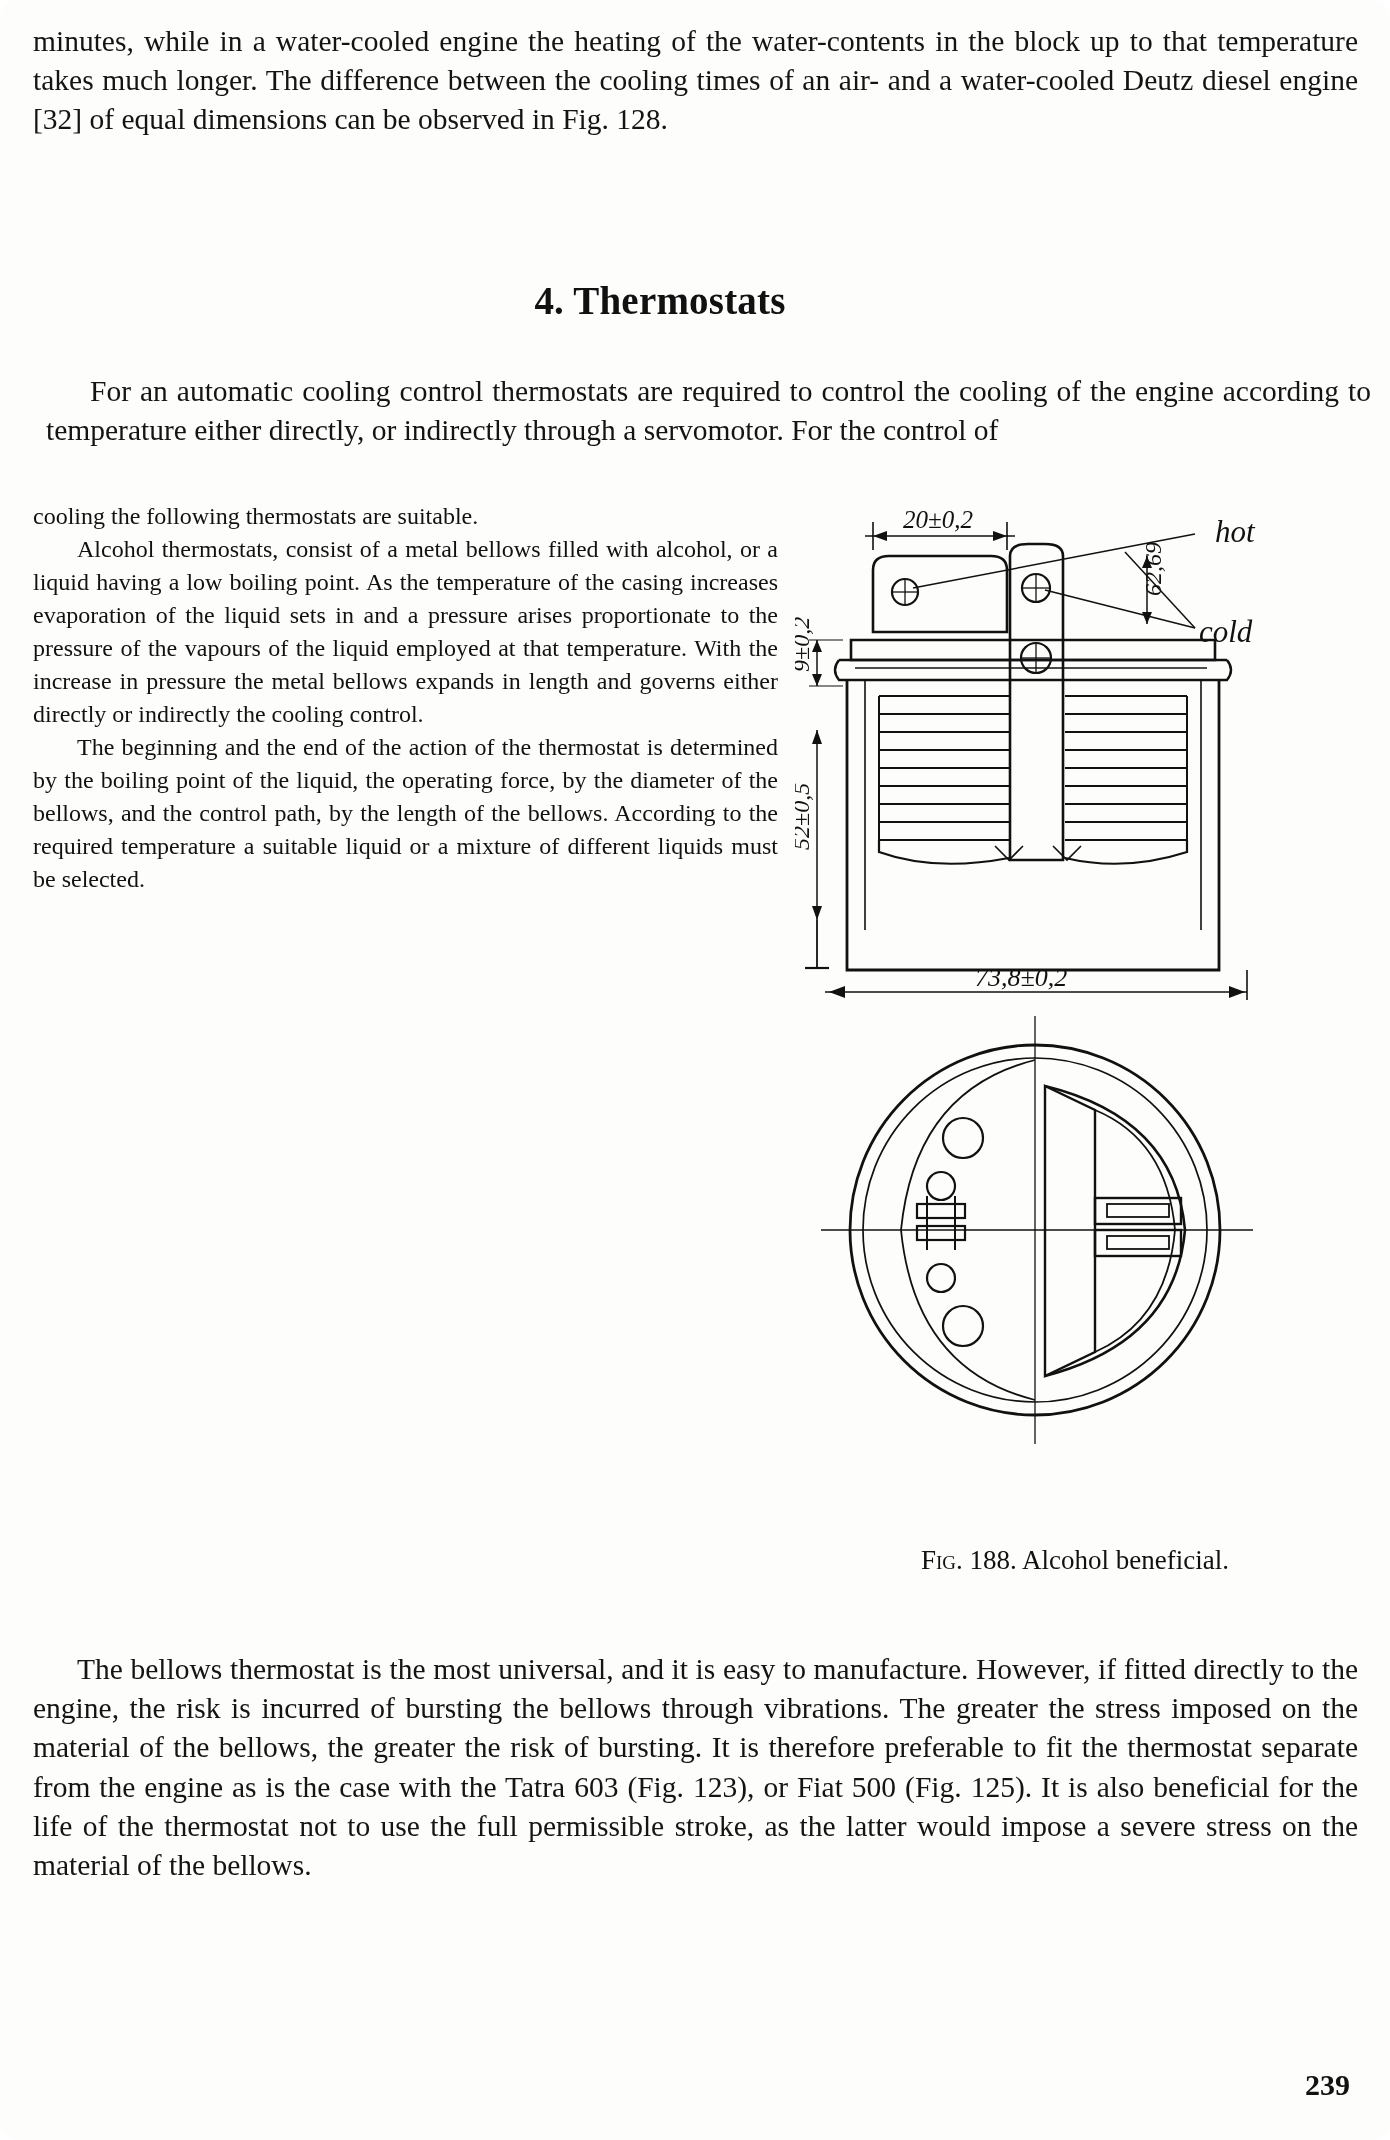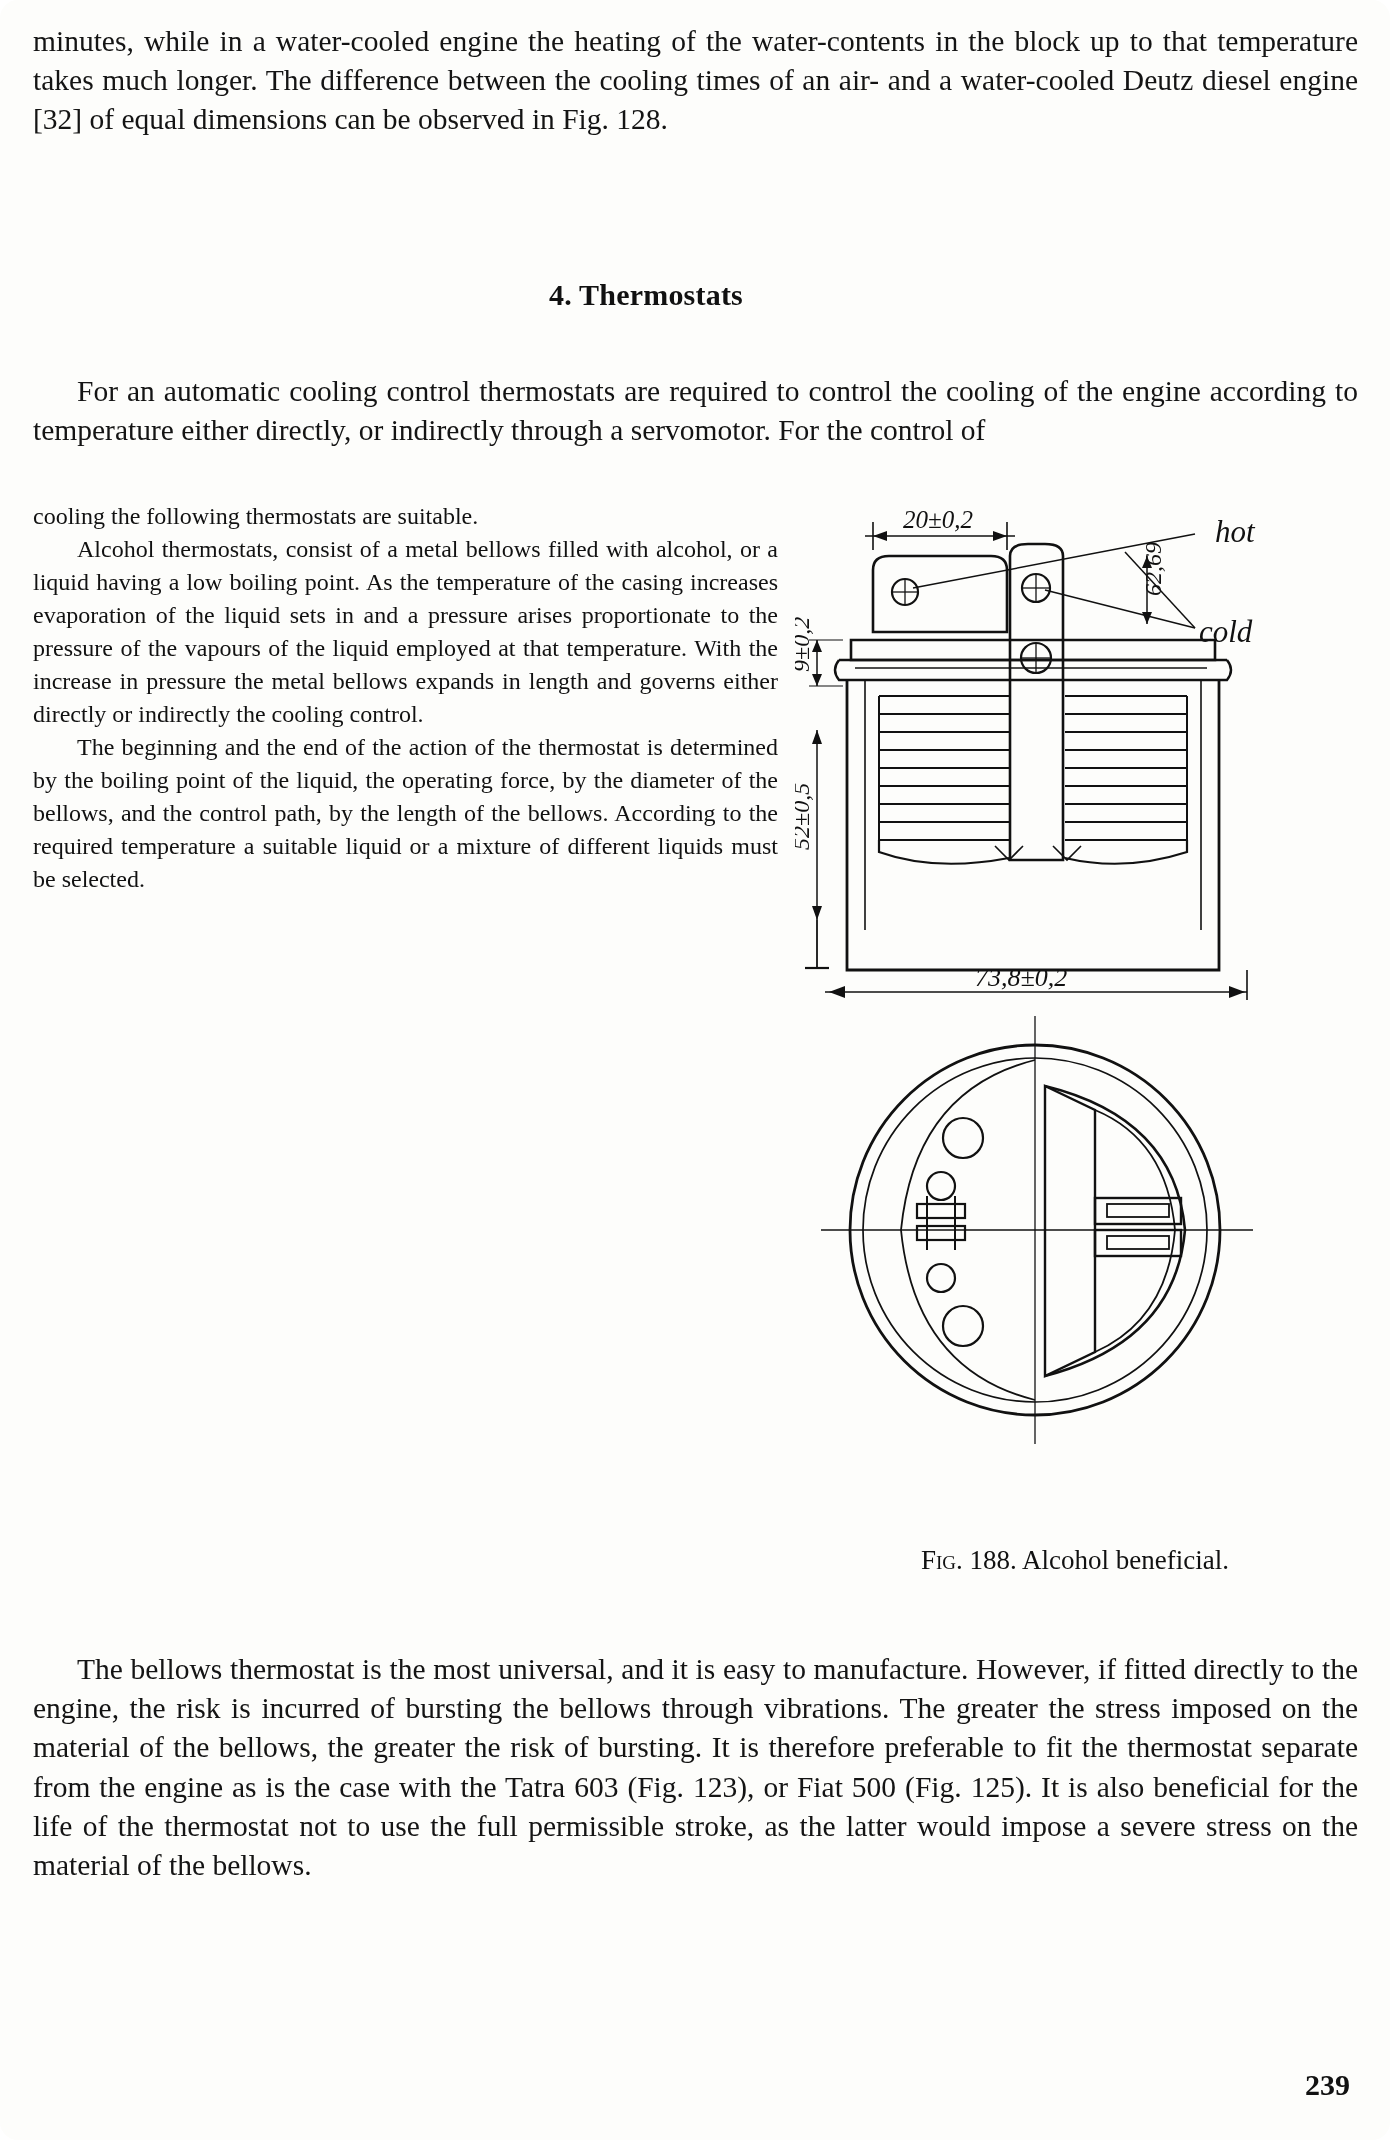--- a/index.html
+++ b/index.html
@@ -41,28 +41,29 @@
   }
 
   
   #section-heading {
     position: absolute;
     left: 0;
     top: 278px;
     width: 1292px;
     text-align: center;
     font-weight: bold;
-    font-size: 30px;
+    font-size: 39px;
     letter-spacing: .2px;
+    padding-left: 14px;
   }
 
   
   #intro-paragraph {
     position: absolute;
-    left: 33px;
+    left: 46px;
     top: 372px;
     width: 1325px;
   }
 
   
   #left-column {
     position: absolute;
     left: 33px;
     top: 500px;
     width: 745px;

